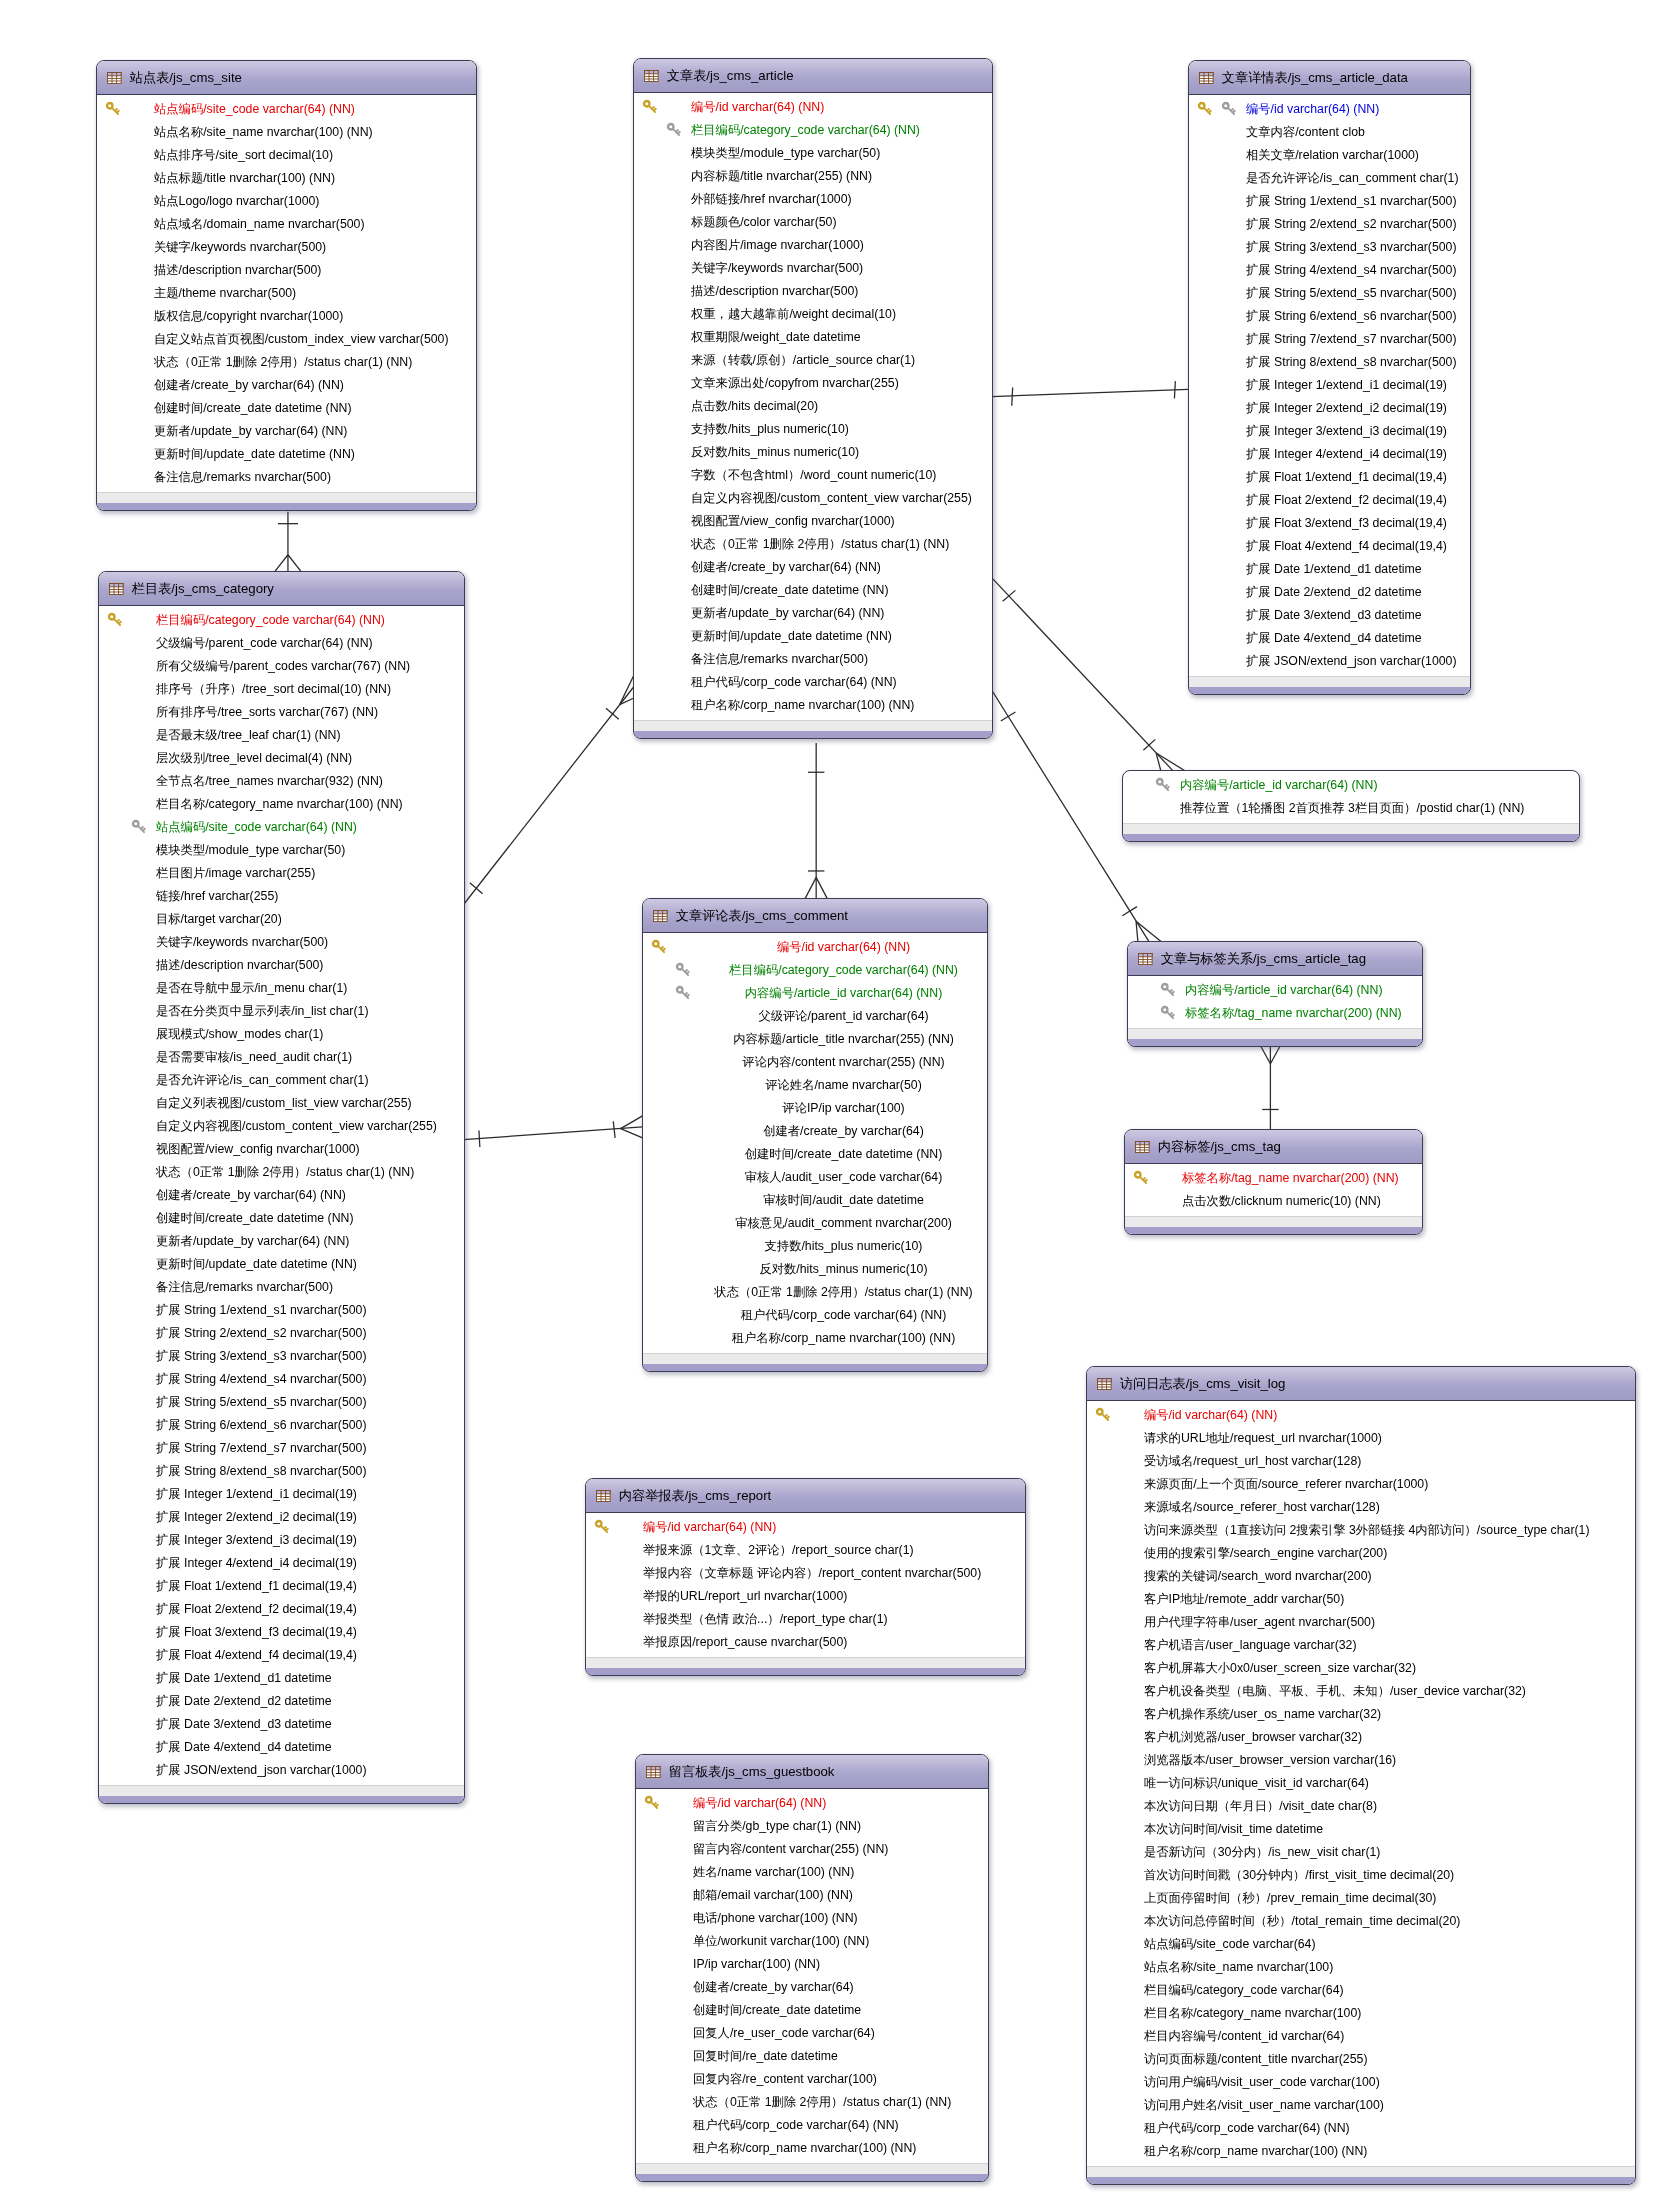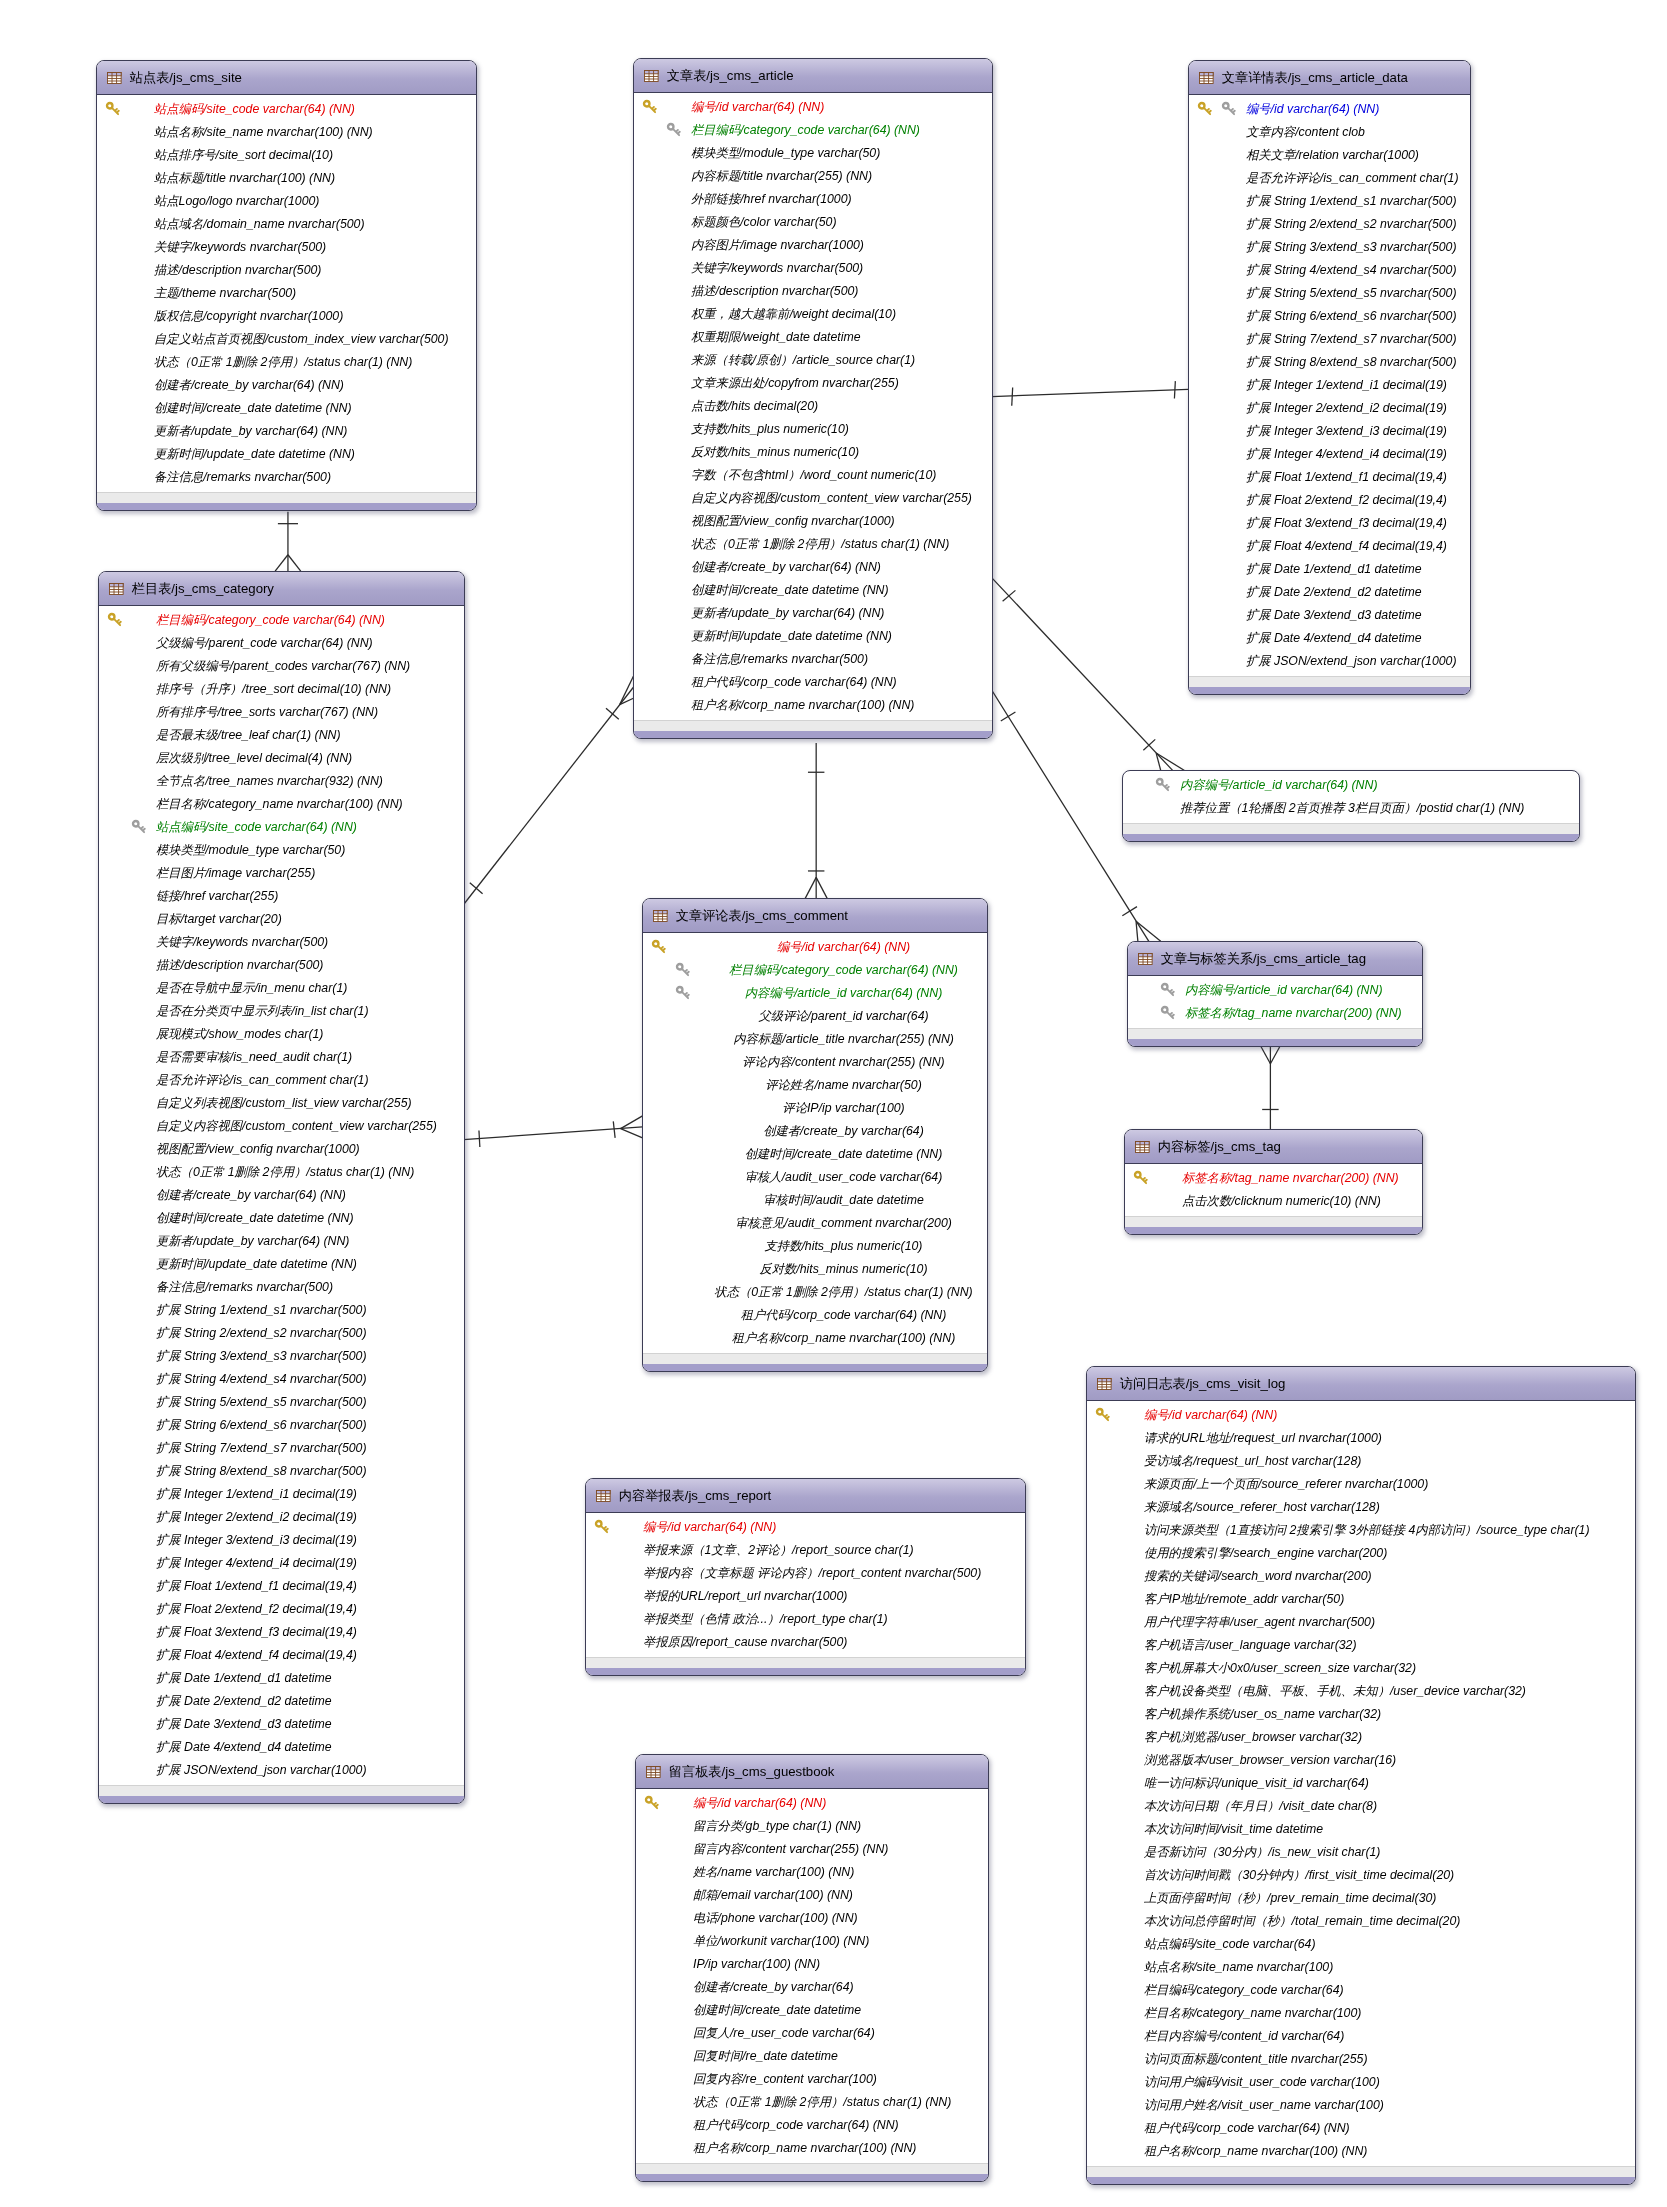--- a/index.html
+++ b/index.html
@@ -6,21 +6,21 @@
   body{font-family:"Liberation Sans","DejaVu Sans",sans-serif;}
   #canvas{position:relative;width:1668px;height:2208px;background:#ffffff;overflow:hidden;}
   #rel-svg{position:absolute;left:0;top:0;width:1668px;height:2208px;z-index:1;}
   #rel-svg path{fill:none;stroke:var(--line,#2b2b2b);stroke-width:1.4px;}
   .tbl{position:absolute;z-index:2;background:#ffffff;border:1.5px solid var(--box-border,#3c3c55);
        border-radius:8px;overflow:hidden;box-shadow:1.8px 2.7px 4.6px rgba(70,70,100,0.35);}
   .tbl-header{height:33px;display:flex;align-items:center;gap:8.2px;padding:0 10px;
        background:linear-gradient(180deg,var(--header-fill-top,#cdc9e2) 0%,var(--header-fill,#aaa5cc) 55%,#a09bc4 100%);
        border-bottom:1.5px solid var(--box-border,#3c3c55);}
   .tbl-title{font-size:13.2px;color:#000;white-space:nowrap;}
-  .tbl-body{padding-top:2.7px;font-style:italic;}
+  .tbl-body{padding-top:2.7px;}
   .frow{position:relative;height:23px;line-height:23px;padding-left:57px;
         font-size:12.3px;color:var(--field-text,#000);white-space:nowrap;overflow:hidden;}
   .frow .ico-pk{position:absolute;left:8.2px;top:3.7px;}
   .frow .ico-fk{position:absolute;left:32px;top:3.7px;}
   .frow.c-pk{color:var(--pk-text,#e60000);}
   .frow.c-fk{color:var(--fk-text,#008000);}
   .frow.c-pkfk{color:var(--pkfk-text,#0000dd);}
   .tbl-footer{height:10px;background:var(--footer-fill,#eaeaea);border-top:0.9px solid #d2d2d2;margin-top:3.7px;}
   .tbl-bottombar{height:6.4px;background:var(--bottom-bar,#a39eca);}
 </style>

